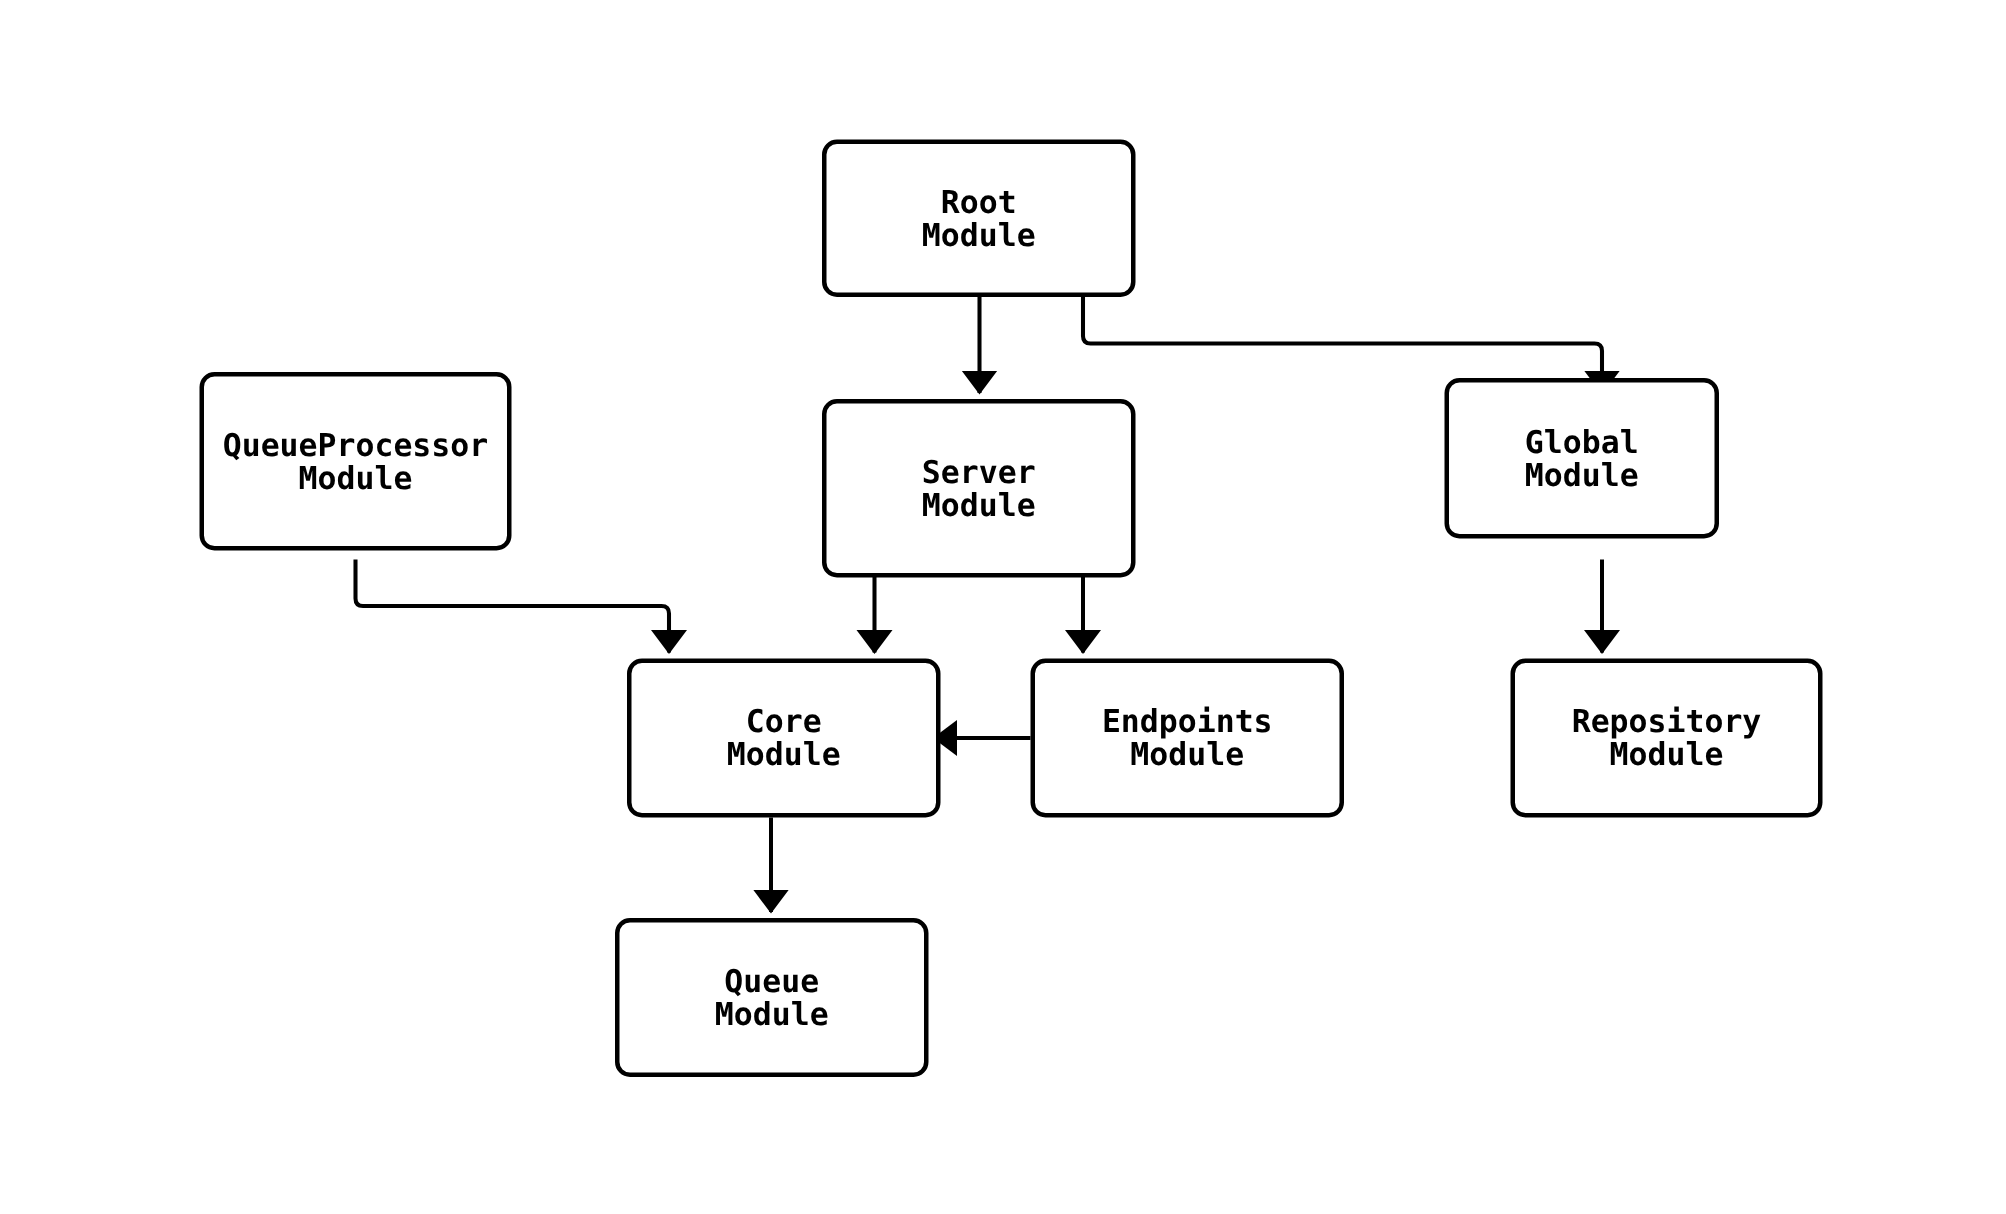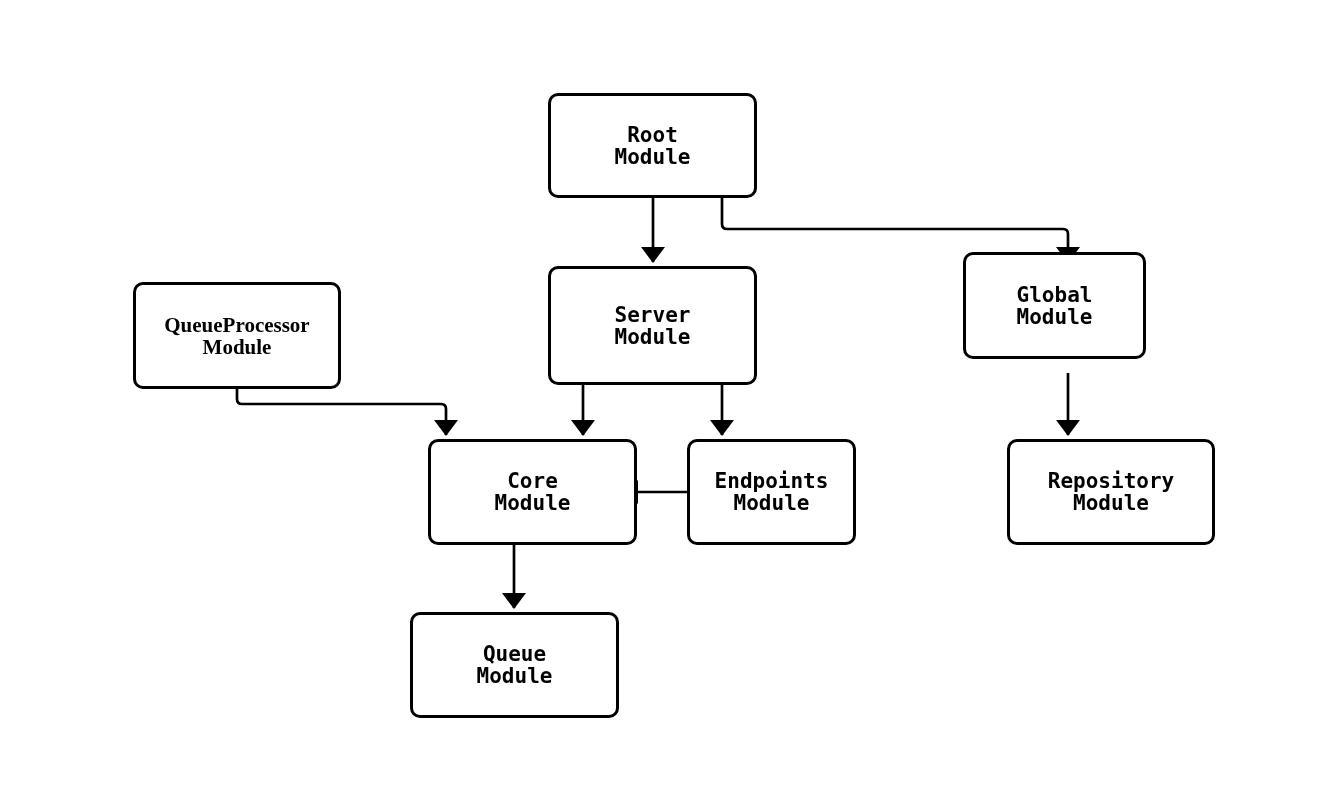--- a/index.html
+++ b/index.html
@@ -61,37 +61,37 @@
       <path d="M722,373 L722,435" class="edge" marker-end="url(#arrowhead)"></path>
       <path d="M687,492 L623,492" class="edge" marker-end="url(#arrowhead)"></path>
       <path d="M1068,373 L1068,435" class="edge" marker-end="url(#arrowhead)"></path>
       <path d="M514,545 L514,608" class="edge" marker-end="url(#arrowhead)"></path>
     </svg>
   <div id="node-layer">
       <div class="node" style="left: 548px; top: 93px; width: 209px; height: 105px;">
         <span class="node-label">Root
 Module</span>
       </div>
-      <div class="node" style="left: 133px; top: 282px; width: 208px; height: 107px; font-family: Liberation Serif, serif;">
+      <div class="node" style="left: 133px; top: 248px; width: 208px; height: 119px;">
         <span class="node-label">QueueProcessor
 Module</span>
       </div>
       <div class="node" style="left: 548px; top: 266px; width: 209px; height: 119px;">
         <span class="node-label">Server
 Module</span>
       </div>
       <div class="node" style="left: 963px; top: 252px; width: 183px; height: 107px;">
         <span class="node-label">Global
 Module</span>
       </div>
-      <div class="node" style="left: 428px; top: 439px; width: 209px; height: 106px;">
+      <div class="node" style="left: 418px; top: 439px; width: 209px; height: 106px;">
         <span class="node-label">Core
 Module</span>
       </div>
-      <div class="node" style="left: 687px; top: 439px; width: 169px; height: 106px; justify-content: center;">
+      <div class="node" style="left: 687px; top: 439px; width: 209px; height: 106px; justify-content: center;">
         <span class="node-label">Endpoints
 Module</span>
       </div>
       <div class="node" style="left: 1007px; top: 439px; width: 208px; height: 106px;">
         <span class="node-label">Repository
 Module</span>
       </div>
       <div class="node" style="left: 410px; top: 612px; width: 209px; height: 106px; text-align: center;">
         <span class="node-label">Queue
 Module</span>

